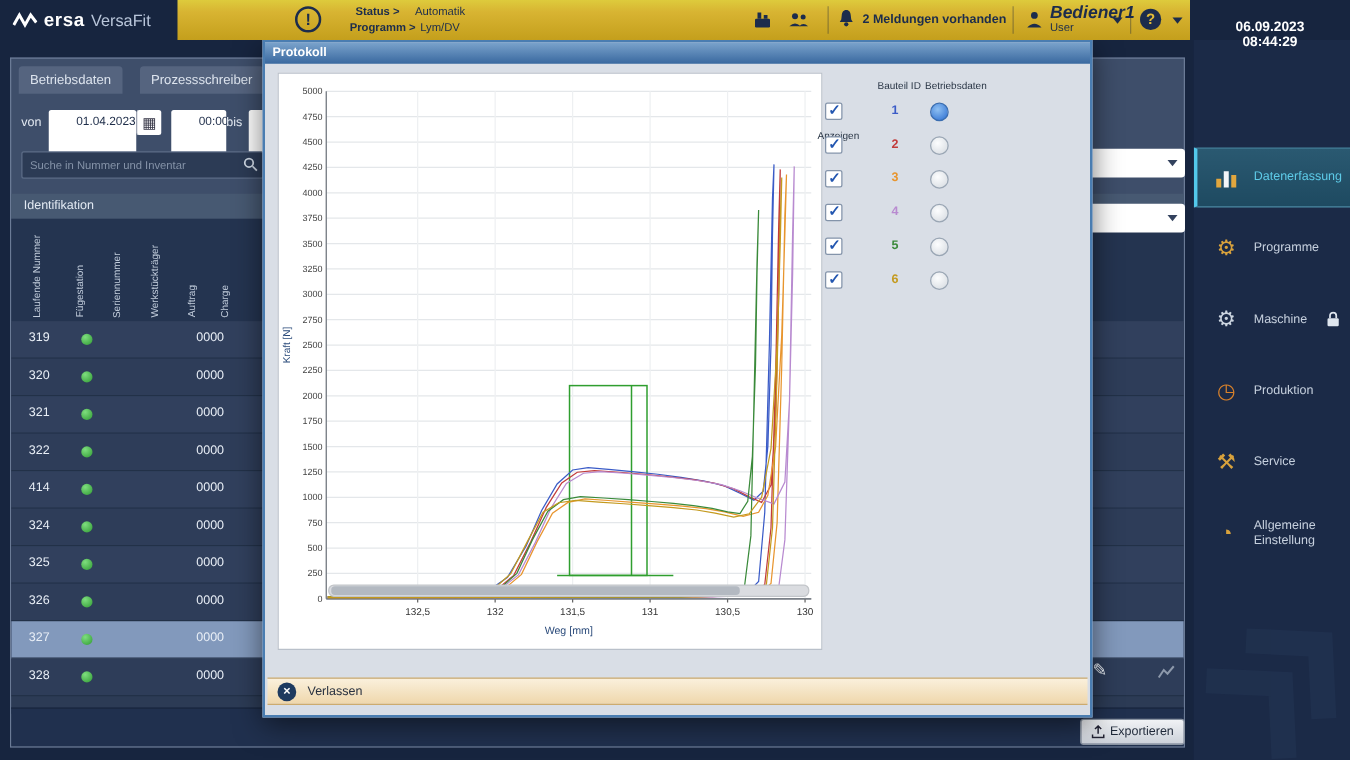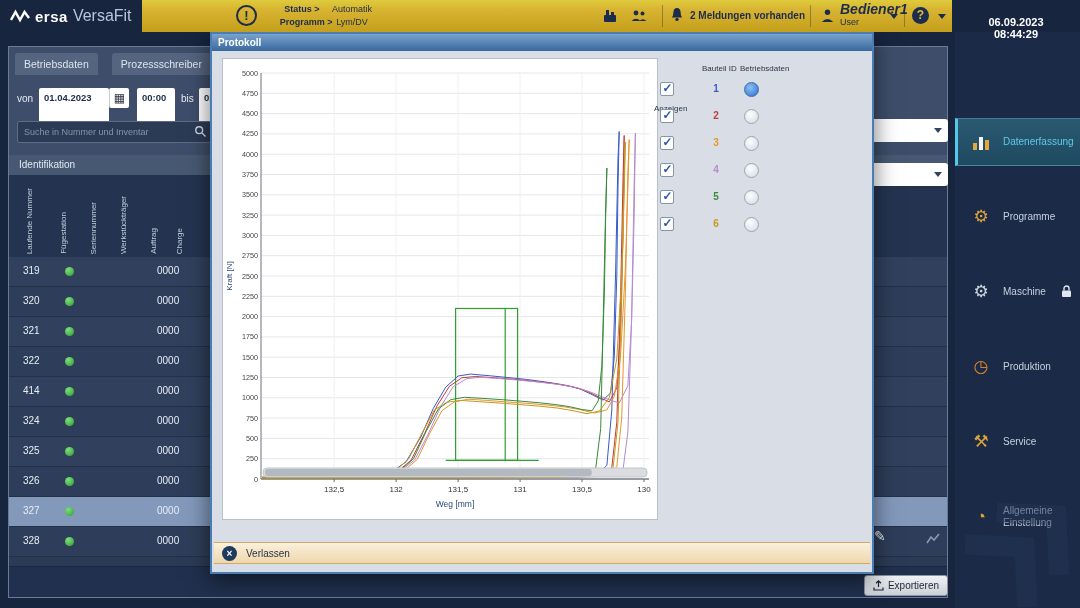--- a/index.html
+++ b/index.html
@@ -2,21 +2,21 @@
 <html><head>
 <meta charset="utf-8">
 <style>
   html,body{margin:0;padding:0;background:#0d1626;}
   .screen{position:relative;width:1080px;height:608px;background:#17253f;font-family:"Liberation Sans",sans-serif;overflow:hidden;}
 
   
   .topbar{position:absolute;left:0;top:0;width:1080px;height:32px;z-index:20;}
   .tb-left{position:absolute;left:0;top:0;width:142px;height:32px;background:#17253f;display:flex;align-items:center;padding-left:10px;box-sizing:border-box;gap:5px;}
   .brand-ersa{color:#fff;font-weight:bold;font-size:15px;letter-spacing:.5px;}
-  .brand-product{color:#b9c6da;font-size:16px;}
+  .brand-product{color:#b9c6da;font-size:13px;}
   .tb-center{position:absolute;left:142px;top:0;width:810px;height:32px;background:linear-gradient(#decb3c 0%,#d8b432 30%,#c49f1c 100%);}
   .tb-right{position:absolute;left:952px;top:0;width:128px;height:32px;background:#17253f;color:#fff;text-align:center;}
   .tb-right .d1{font-size:11px;font-weight:bold;margin-top:16px;}
   .tb-right .d2{font-size:11px;font-weight:bold;}
   .warn-icon{position:absolute;left:94px;top:5px;width:17px;height:17px;border:2.5px solid #1c2c4c;border-radius:50%;color:#1c2c4c;font-weight:bold;font-size:13px;line-height:17px;text-align:center;}
   .status-block{position:absolute;left:130px;top:3px;color:#1c2c4c;}
   .srow{font-size:9px;line-height:13px;white-space:nowrap;text-align:center;}
   .slabel{display:inline-block;width:60px;font-weight:bold;}
   .tb-ic{position:absolute;top:8px;}
   .vsep{position:absolute;top:5px;width:1px;height:22px;background:rgba(22,36,60,.35);}
@@ -27,21 +27,21 @@
   .chev{width:0;height:0;border-left:4px solid transparent;border-right:4px solid transparent;border-top:5px solid #1c2c4c;position:absolute;}
   .help-icon{position:absolute;left:770px;top:7px;width:17px;height:17px;background:#1c2c4c;border-radius:50%;color:#e3bc38;font-weight:bold;font-size:12px;line-height:17px;text-align:center;}
 
   
   .content-window{position:absolute;left:8px;top:46px;width:940px;height:552px;background:#3e4e6a;border:1px solid #6b7b96;box-sizing:border-box;z-index:1;}
   .tabs{position:absolute;left:6px;top:6px;display:flex;gap:14px;}
   .tab{background:#55647f;color:#dde4ee;font-size:10.5px;padding:5px 9px;border-radius:3px 3px 0 0;white-space:nowrap;}
   .tab.active{background:#ccd4e0;color:#1e2d49;}
   .frow{position:absolute;left:0;top:40px;width:100%;height:24px;}
   .flbl{position:absolute;top:6px;color:#e4eaf2;font-size:10px;}
-  .datebox{position:absolute;top:1px;background:#fff;border-radius:2px;font-size:9.5px;color:#1e2d49;height:36px;line-height:20px;padding:0 5px;box-sizing:border-box;font-weight:bold;}
+  .datebox{position:absolute;top:1px;background:#fff;border-radius:2px;font-size:9.5px;color:#1e2d49;height:36px;line-height:20px;padding:0 22px;box-sizing:border-box;}
   .calbtn{position:absolute;top:1px;width:20px;height:20px;background:#fff;border-radius:2px;text-align:center;line-height:20px;font-size:12px;color:#334;box-sizing:border-box;border-left:1px solid #c8ccd4;}
   .search{position:absolute;left:8px;top:74px;width:194px;height:22px;}
   .search input{width:100%;height:100%;box-sizing:border-box;background:#2c3b55;border:1px solid #5c6c87;border-radius:2px;color:#dfe6f0;font-size:9px;padding:0 20px 0 6px;font-family:"Liberation Sans",sans-serif;}
   .search input::placeholder{color:#8593a8;}
   .search svg{position:absolute;right:4px;top:4px;}
   .ident{position:absolute;left:0;top:108px;width:100%;height:20px;background:#475972;color:#e2e9f2;font-size:10px;line-height:20px;padding-left:10px;box-sizing:border-box;}
   .thead{position:absolute;left:0;top:128px;width:100%;height:82px;background:#243450;overflow:hidden;}
   .rot{position:absolute;bottom:3px;writing-mode:vertical-rl;transform:rotate(180deg);font-size:8px;color:#c2cddc;white-space:nowrap;}
   .tbody{position:absolute;left:0;top:210px;width:100%;height:314px;background:#2c3b55;overflow:hidden;}
   .trow{position:relative;height:30px;border-bottom:1px solid #223148;background:#31405d;box-sizing:border-box;}
@@ -55,21 +55,21 @@
 
   
   .frag-dd{position:absolute;width:86px;height:23px;background:#fff;border-radius:3px;z-index:2;}
   .frag-dd .chev{border-top-color:#33425e;right:6px;top:9px;}
   .frag-edit{position:absolute;left:874px;top:528px;color:#eef3f9;font-size:14px;z-index:2;}
   .frag-chart{position:absolute;left:926px;top:531px;z-index:2;}
 
   
   .sidebar{position:absolute;left:955px;top:32px;width:125px;height:576px;background:#1b2a47;z-index:15;overflow:hidden;}
   .side-items{position:absolute;top:86px;left:0;width:100%;}
-  .side-item{position:relative;height:48px;margin-bottom:27px;display:flex;align-items:center;padding-left:12px;gap:8px;color:#c6d0de;font-size:10px;box-sizing:border-box;}
+  .side-item{position:relative;height:48px;margin-bottom:9px;display:flex;align-items:center;padding-left:12px;gap:8px;color:#c6d0de;font-size:10px;box-sizing:border-box;}
   .side-item.active{background:linear-gradient(#2a5971,#1e4a61);border-top:1px solid rgba(120,200,230,.4);border-bottom:1px solid rgba(120,200,230,.4);border-left:3px solid #53c8ea;padding-left:9px;color:#5ecbe8;}
   .side-icon{width:28px;text-align:center;font-size:17px;flex:none;line-height:20px;}
   .ic-gear-box,.ic-tools,.ic-gauge{color:#d9a23c;}
   .ic-gears{color:#ccd5e0;}
   .ic-clock{color:#d9822b;}
   .bars{display:flex;align-items:flex-end;gap:2px;height:16px;justify-content:center;}
   .bars i{display:block;width:4px;background:#e2a73e;}
   .side-label{line-height:12px;}
   .lock{position:absolute;right:8px;top:17px;}
   .watermark{position:absolute;right:-8px;bottom:-10px;opacity:.5;}

